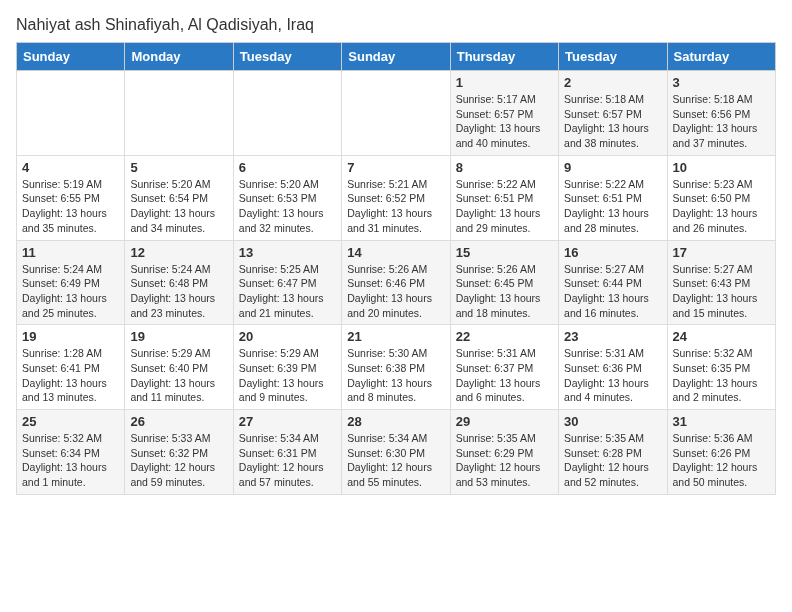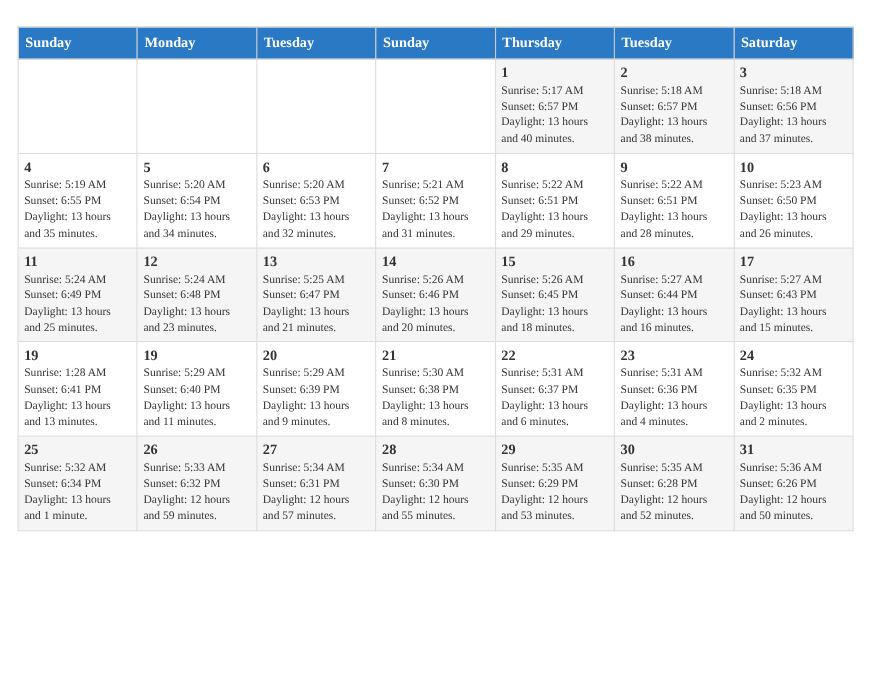--- a/index.html
+++ b/index.html
@@ -51,21 +51,20 @@
     }
     .subtitle {
       font-size: 16px;
       color: #333;
       font-weight: normal;
     }
     .calendar {
       width: 100%;
       border-collapse: collapse;
       font-size: 11px;
-      font-family: Liberation Serif, serif;
     }
     .calendar th {
       background-color: #2979c5;
       color: #fff;
       text-align: left;
       padding: 6px 6px;
       font-size: 13px;
       font-weight: bold;
       border: 1px solid #ccc;
     }
@@ -97,20 +96,21 @@
     }
     .empty-cell {
       background: #fff !important;
     }
   </style>
 </head>
 <body>
 
 <div class="header-section">
   <div class="title-section">
+    <div class="subtitle">Nahiyat ash Shinafiyah, Al Qadisiyah, Iraq</div>
   </div>
 </div>
 
 <table class="calendar">
   <thead>
     <tr>
     <th>Sunday</th>
         <th>Monday</th>
         <th>Tuesday</th>
         <th>Sunday</th>

